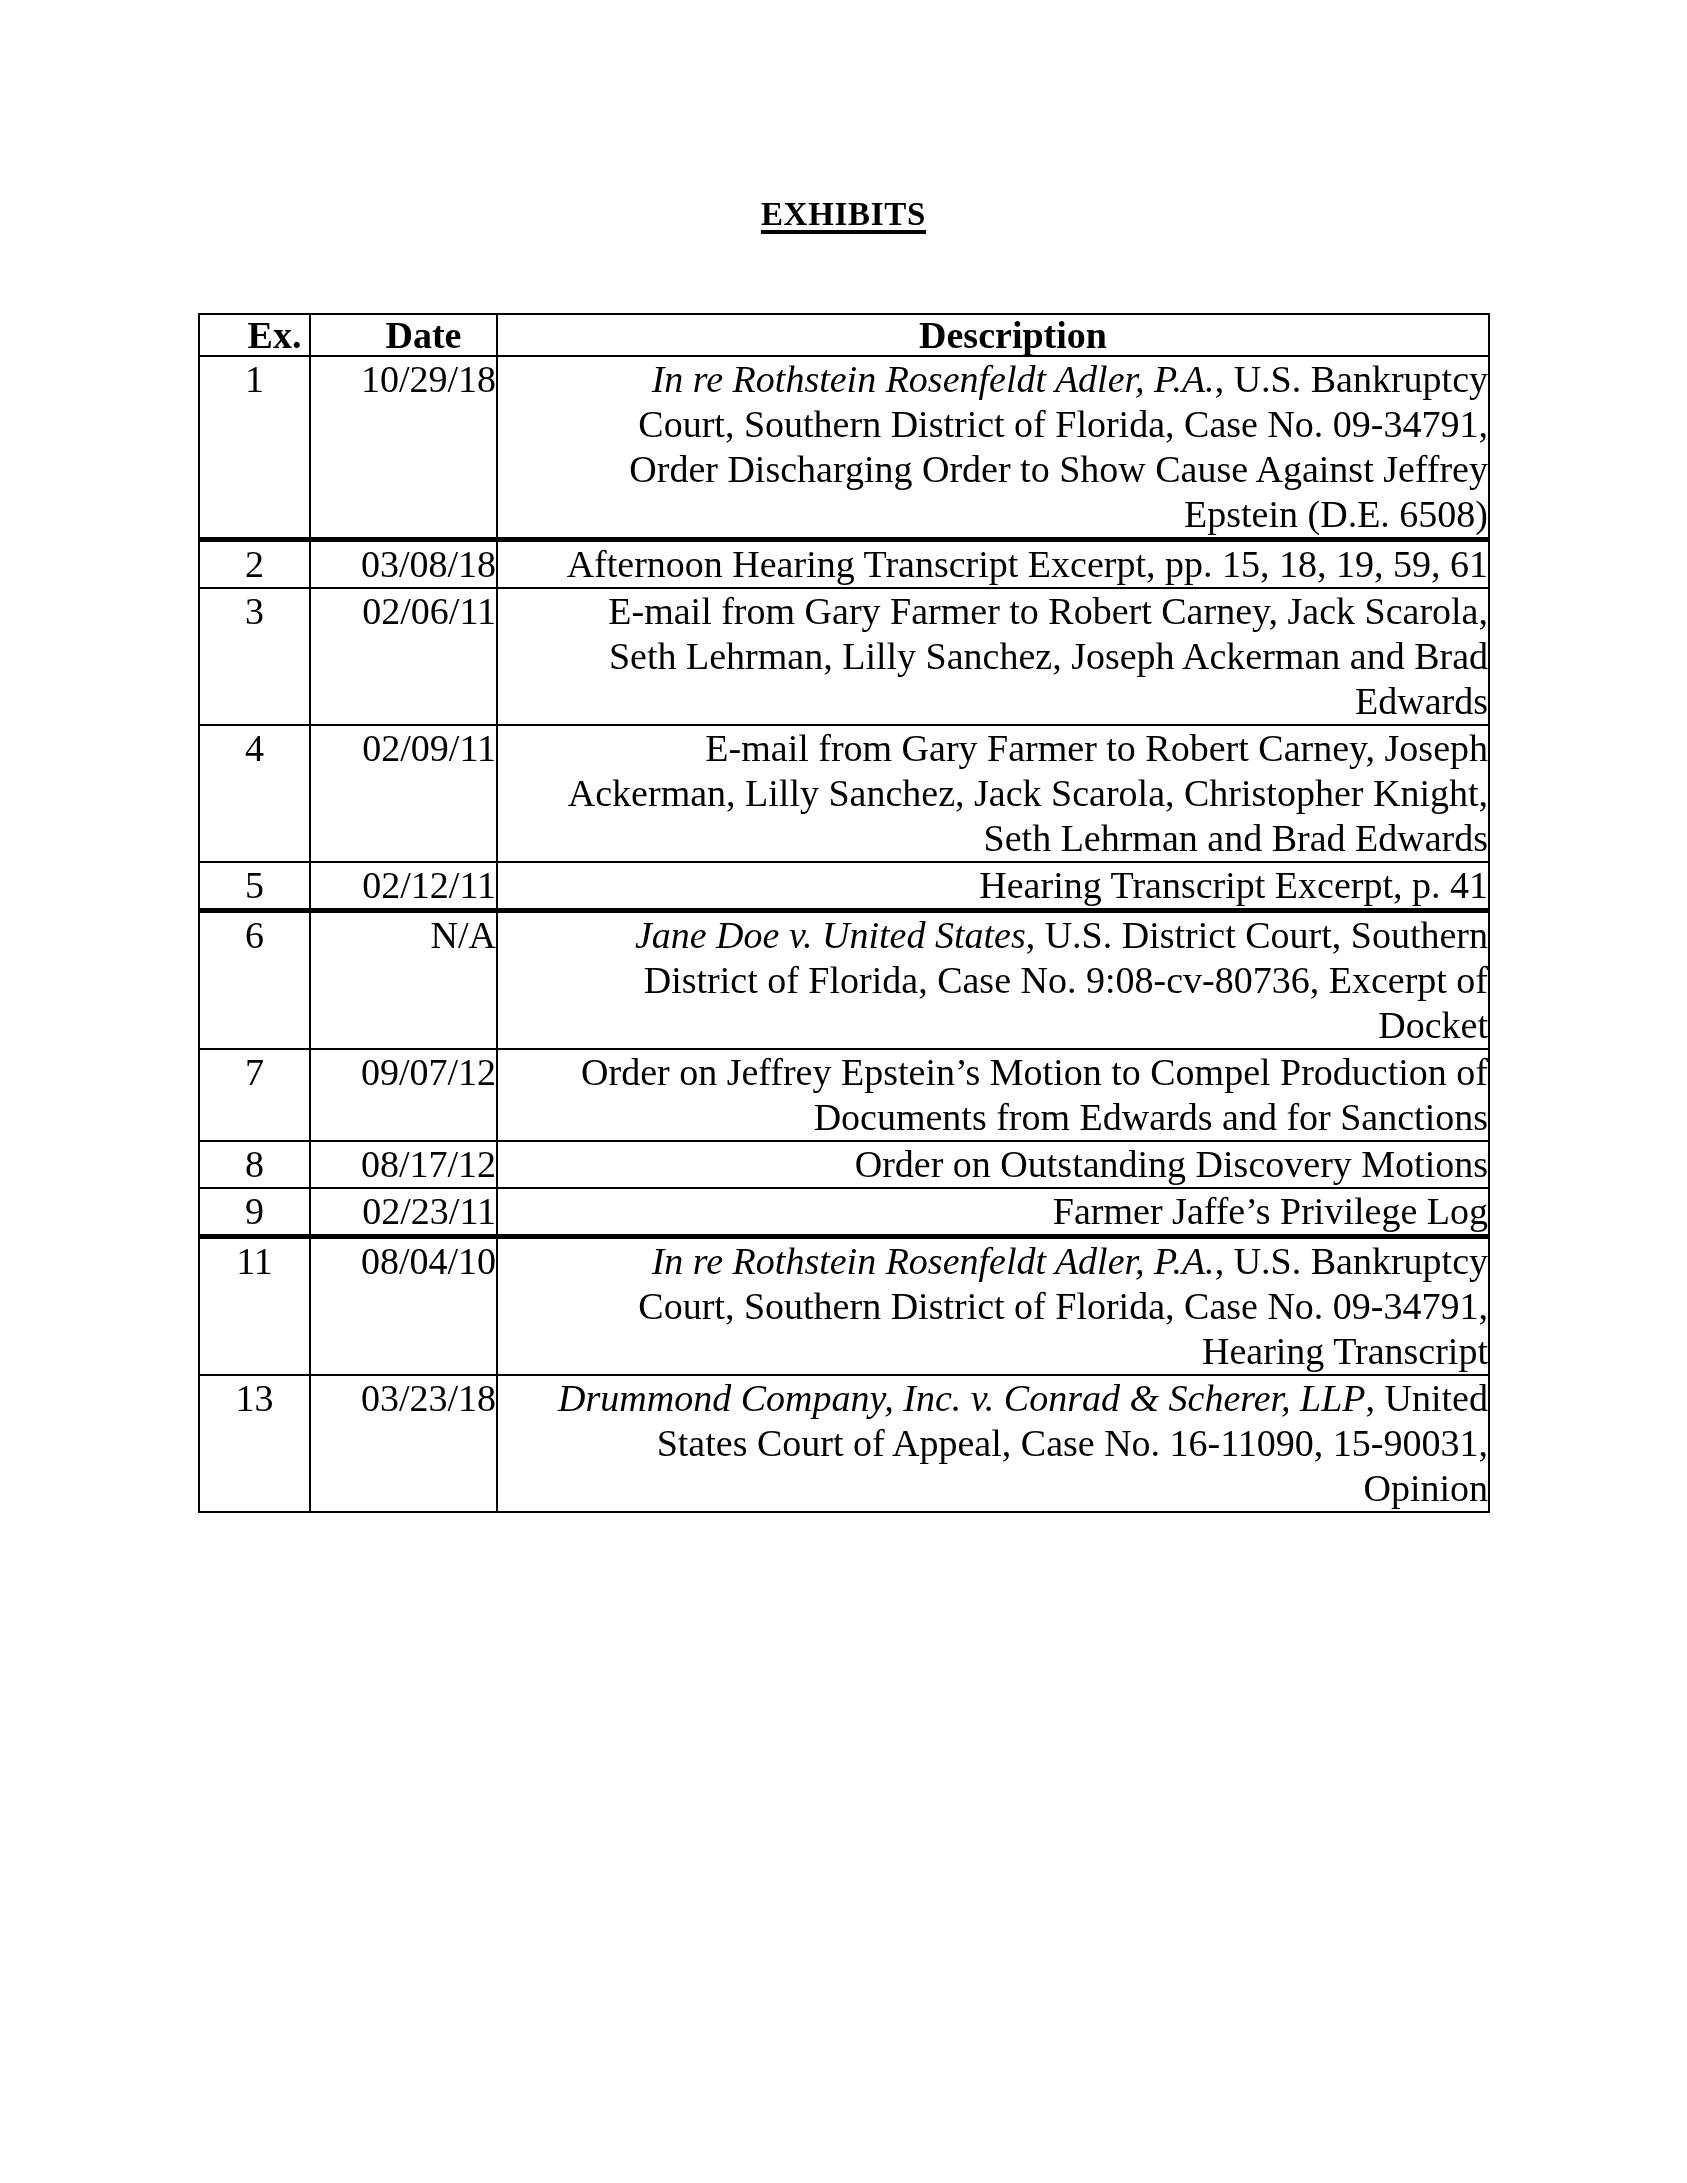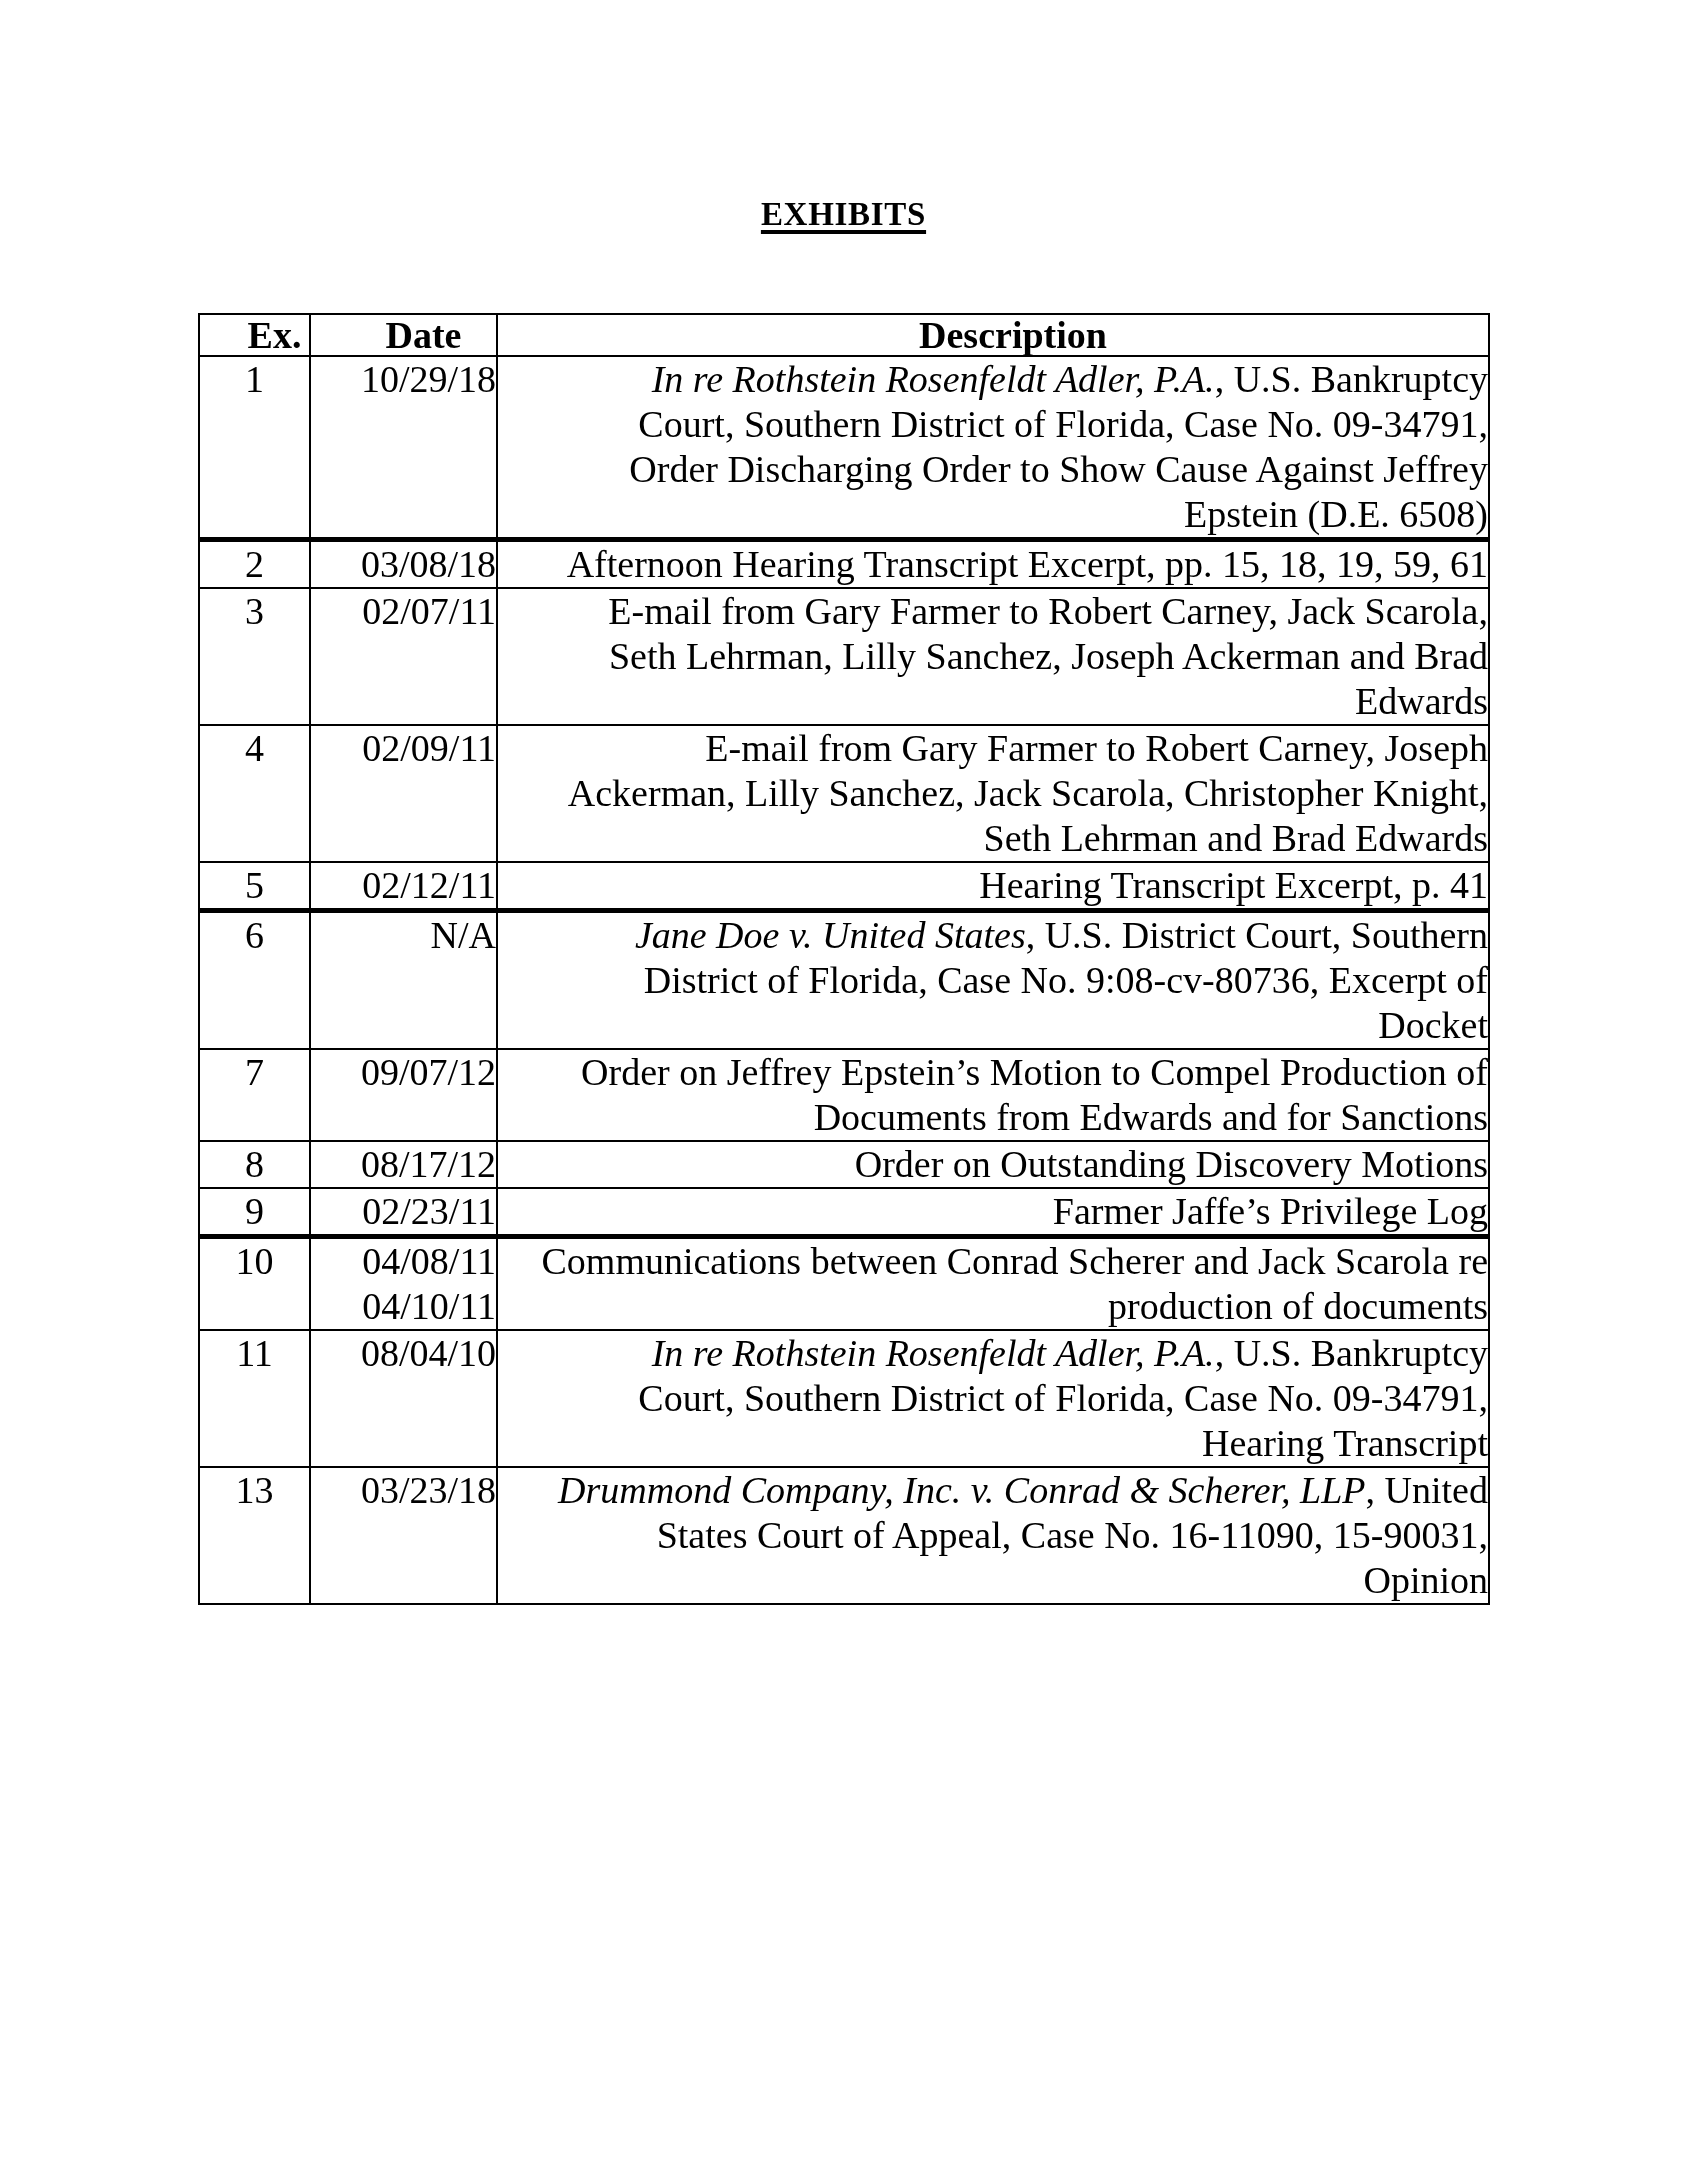--- a/index.html
+++ b/index.html
@@ -98,21 +98,21 @@
           <td class="date">
             <div class="ln">03/08/18</div>
           </td>
           <td class="desc">
             <div class="ln"><span>Afternoon Hearing Transcript Excerpt, pp. 15, 18, 19, 59, 61</span></div>
           </td>
         </tr>
         <tr>
           <td class="ex">3</td>
           <td class="date">
-            <div class="ln">02/07/11</div>
+            <div class="ln">02/06/11</div>
           </td>
           <td class="desc">
             <div class="ln"><span>E-mail from Gary Farmer to Robert Carney, Jack Scarola,</span></div>
             <div class="ln"><span>Seth Lehrman, Lilly Sanchez, Joseph Ackerman and Brad</span></div>
             <div class="ln"><span>Edwards</span></div>
           </td>
         </tr>
         <tr>
           <td class="ex">4</td>
           <td class="date">
@@ -166,31 +166,20 @@
         <tr class="thick-bottom">
           <td class="ex">9</td>
           <td class="date">
             <div class="ln">02/23/11</div>
           </td>
           <td class="desc">
             <div class="ln"><span>Farmer Jaffe’s Privilege Log</span></div>
           </td>
         </tr>
         <tr>
-          <td class="ex">10</td>
-          <td class="date">
-            <div class="ln">04/08/11</div>
-            <div class="ln">04/10/11</div>
-          </td>
-          <td class="desc">
-            <div class="ln"><span>Communications between Conrad Scherer and Jack Scarola re</span></div>
-            <div class="ln"><span>production of documents</span></div>
-          </td>
-        </tr>
-        <tr>
           <td class="ex">11</td>
           <td class="date">
             <div class="ln">08/04/10</div>
           </td>
           <td class="desc">
             <div class="ln"><span class="italic">In re Rothstein Rosenfeldt Adler, P.A.</span><span>, U.S. Bankruptcy</span></div>
             <div class="ln"><span>Court, Southern District of Florida, Case No. 09-34791,</span></div>
             <div class="ln"><span>Hearing Transcript</span></div>
           </td>
         </tr>

